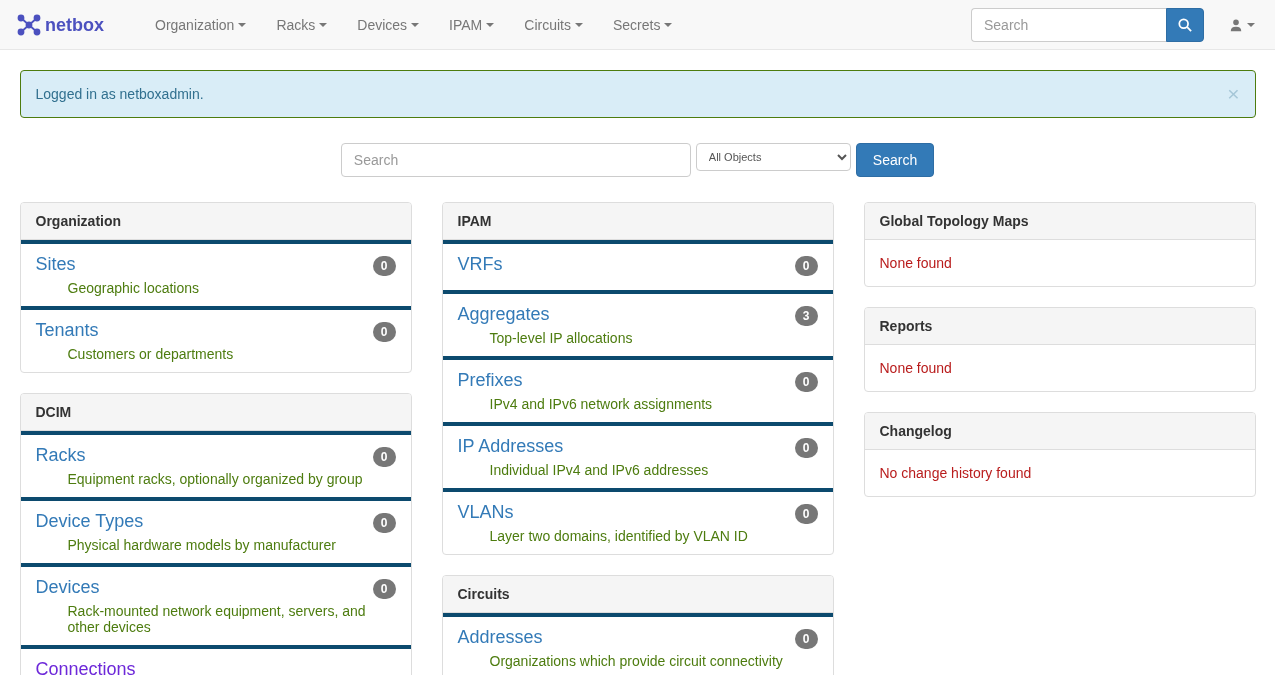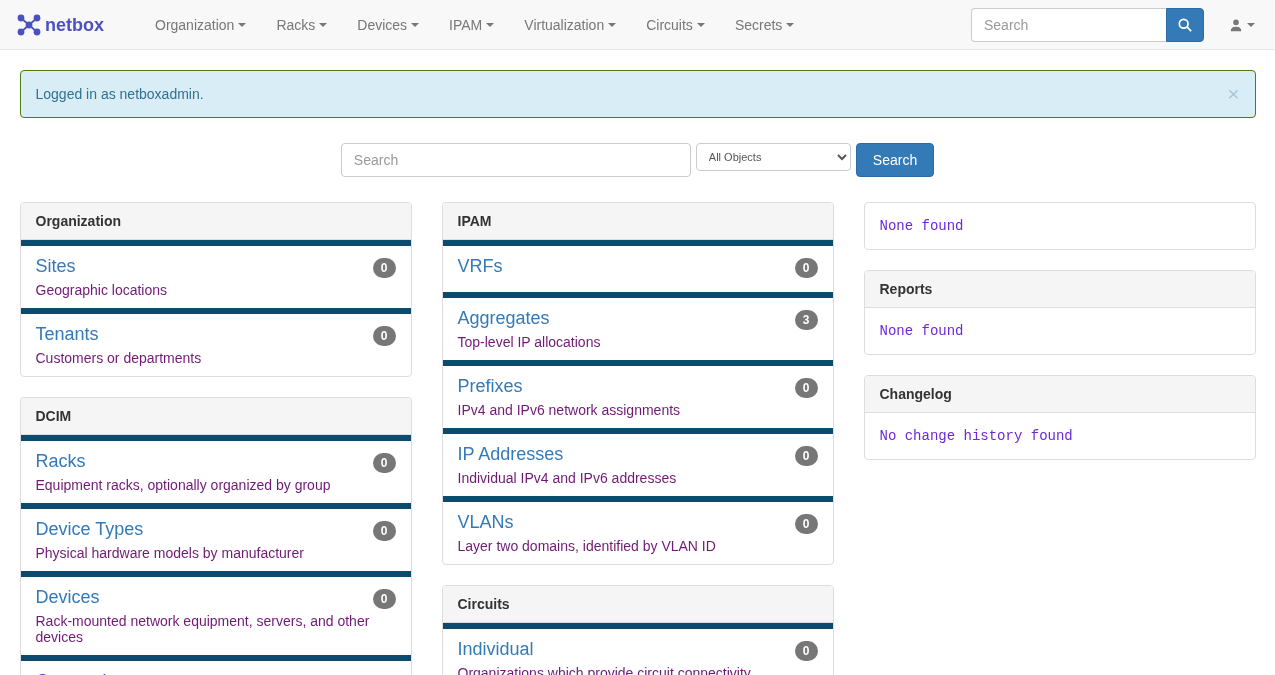--- a/index.html
+++ b/index.html
@@ -23,27 +23,27 @@
 .alert .close { position: absolute; right: 15px; top: 12px; font-size: 21px; color: #31708f; opacity: 0.3; cursor: pointer; background: none; border: none; line-height: 1; }
 .search-row { display: flex; justify-content: center; margin: 25px 0; gap: 5px; }
 .search-row input[type=text] { width: 350px; height: 34px; padding: 6px 12px; border: 1px solid #ccc; border-radius: 4px; font-size: 14px; }
 .search-row input[type=text]::placeholder { color: #999; }
 .search-row select { width: 155px; height: 28px; padding: 6px 8px; border: 1px solid #ccc; border-radius: 4px; font-size: 11px; background: #fff; color: #555; }
 .search-row button { height: 34px; padding: 6px 16px; background: #337ab7; border: 1px solid #2e6da4; color: #fff; border-radius: 4px; cursor: pointer; font-size: 14px; }
 .row { display: flex; gap: 30px; }
 .col { flex: 1; }
 .panel { border: 1px solid #ddd; border-radius: 4px; margin-bottom: 20px; overflow: hidden; }
 .panel-heading { background: #f5f5f5; border-bottom: 1px solid #ddd; padding: 10px 15px; font-weight: bold; color: #333; }
-.list-group-item { padding: 10px 15px; border-top: 6px solid #0c4a6e; position: relative; }
+.list-group-item { padding: 10px 15px; border-top: 4px solid #0c4a6e; position: relative; }
 .list-group-item:first-of-type { border-top: none; }
 .list-group-item h4 { font-size: 18px; font-weight: 500; color: #337ab7; margin-bottom: 5px; }
 .list-group-item h4.noncolor { color: #6d28d9; }
-.list-group-item p { color: #701a75; font-size: 14px; }
+.list-group-item p { color: #4d7c0f; font-size: 14px; margin-left: 32px; }
 .badge { position: absolute; top: 12px; right: 15px; background: #777; color: #fff; border-radius: 10px; padding: 3px 8px; font-size: 12px; font-weight: bold; min-width: 10px; text-align: center; }
-.panel-body { padding: 15px; color: #6d28d9; font-family: Liberation Mono, monospace; }
+.panel-body { padding: 15px; color: #b91c1c; }
 .sub-list { padding: 6px 15px 6px 40px; position: relative; list-style: disc; color: #337ab7; }
 .sub-list .badge { top: 3px; }
 .icon-search { width: 14px; height: 14px; }
 .icon-user { width: 14px; height: 14px; fill: #777; }
 </style>
 </head>
 <body>
 
 <div class="navbar">
   <a class="navbar-brand">
@@ -69,23 +69,20 @@
       <li>
         <a>Racks <span class="caret"></span></a>
       </li>
       <li>
         <a>Devices <span class="caret"></span></a>
       </li>
       <li>
         <a>IPAM <span class="caret"></span></a>
       </li>
       <li>
-        <a>Virtualization <span class="caret"></span></a>
-      </li>
-      <li>
         <a>Circuits <span class="caret"></span></a>
       </li>
       <li>
         <a>Secrets <span class="caret"></span></a>
       </li>
     </ul>
   <div class="navbar-right">
     <div class="navbar-search">
       <input type="text" placeholder="Search" style="">
       <button>
@@ -183,28 +180,29 @@
           </div>
           <div class="list-group-item">
             <h4>VLANs</h4>
             <p>Layer two domains, identified by VLAN ID</p>
             <span class="badge">0</span>
           </div>
         </div>
         <div class="panel">
           <div class="panel-heading">Circuits</div>
           <div class="list-group-item">
-            <h4>Individual</h4>
+            <h4>Addresses</h4>
             <p>Organizations which provide circuit connectivity</p>
             <span class="badge">0</span>
           </div>
         </div>
       </div>
     <div class="col" id="col-right">
         <div class="panel">
+          <div class="panel-heading">Global Topology Maps</div>
           <div class="panel-body">None found</div>
         </div>
         <div class="panel">
           <div class="panel-heading">Reports</div>
           <div class="panel-body">None found</div>
         </div>
         <div class="panel">
           <div class="panel-heading">Changelog</div>
           <div class="panel-body">No change history found</div>
         </div>

